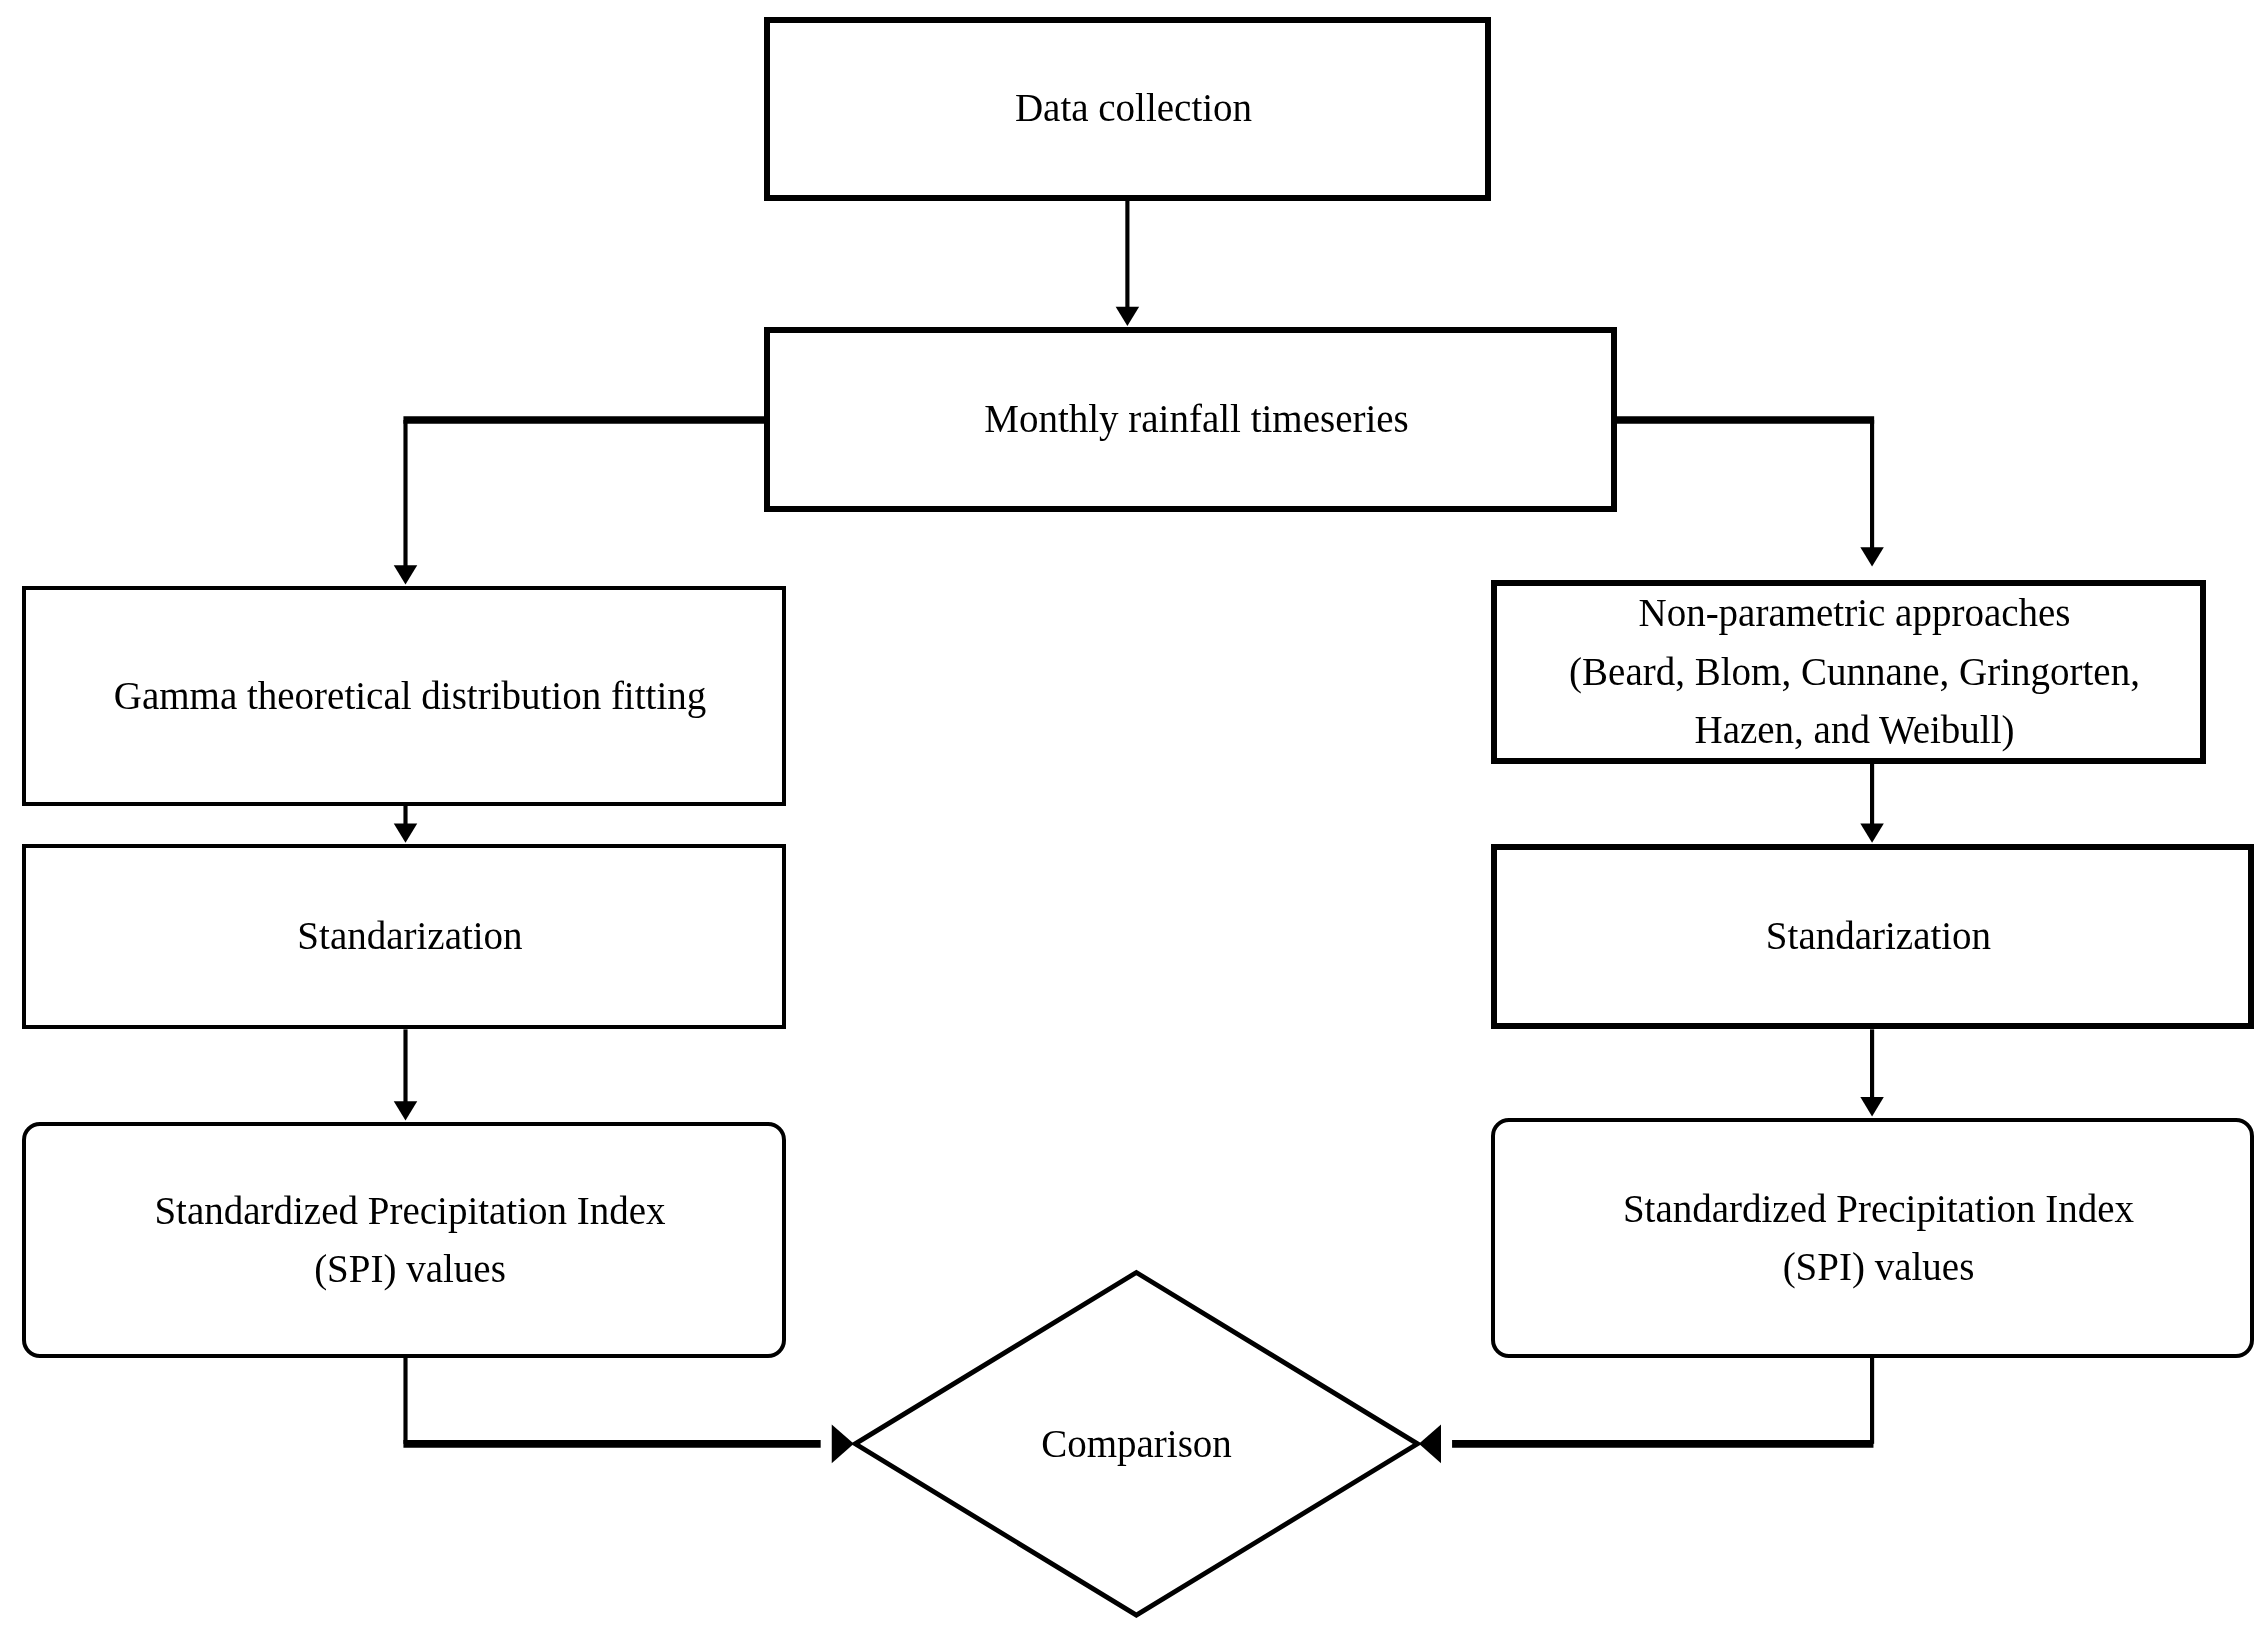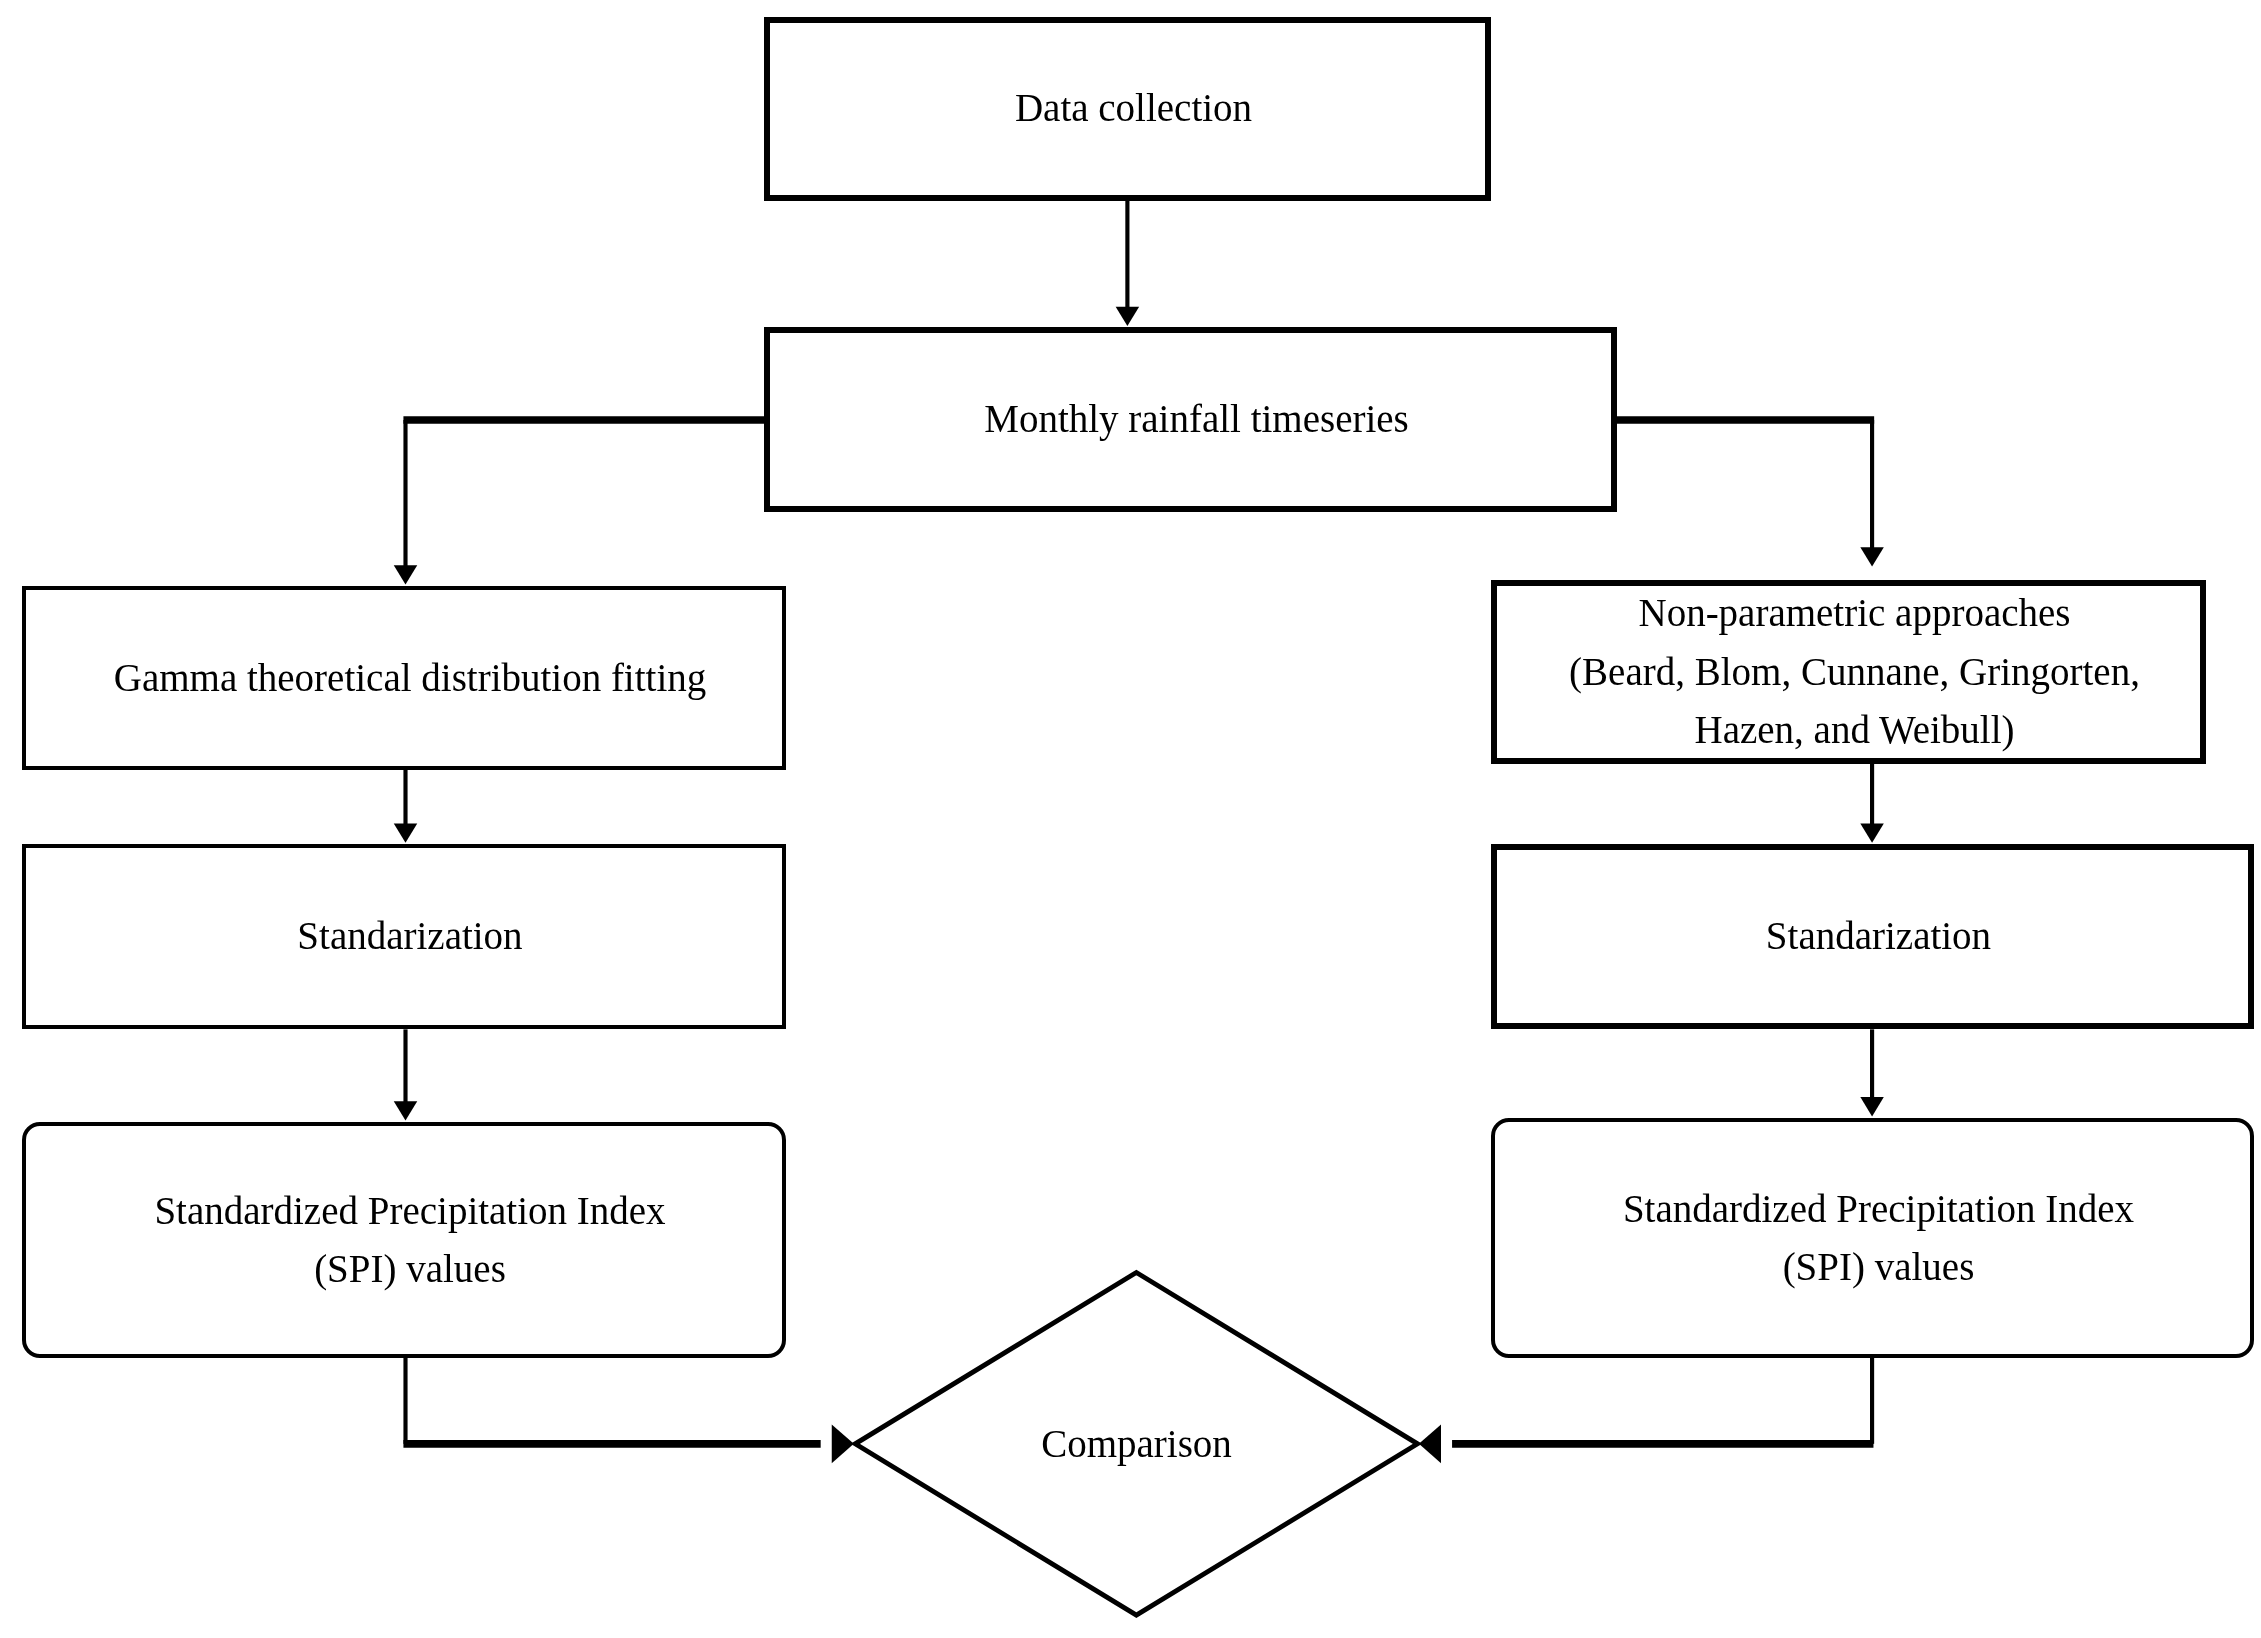--- a/index.html
+++ b/index.html
@@ -99,21 +99,21 @@
   </svg>
 
   <div class="node heavy" style="left:764px; top:16.6px; width:727px; height:184px;">
     <span class="label">Data collection</span>
   </div>
 
   <div class="node heavy" style="left:764px; top:327px; width:853px; height:185px;">
     <span class="label">Monthly rainfall timeseries</span>
   </div>
 
-  <div class="node" style="left:22px; top:586px; width:764px; height:184px;">
+  <div class="node" style="left:22px; top:586px; width:764px; height:220px;">
     <span class="label">Gamma theoretical distribution fitting</span>
   </div>
 
   <div class="node heavy" style="left:1491px; top:560px; width:715px; height:184px;margin-top:20px;">
     <span class="label">Non-parametric approaches
 (Beard, Blom, Cunnane, Gringorten,
 Hazen, and Weibull)</span>
   </div>
 
   <div class="node" style="left:22px; top:844px; width:764px; height:185px;">

